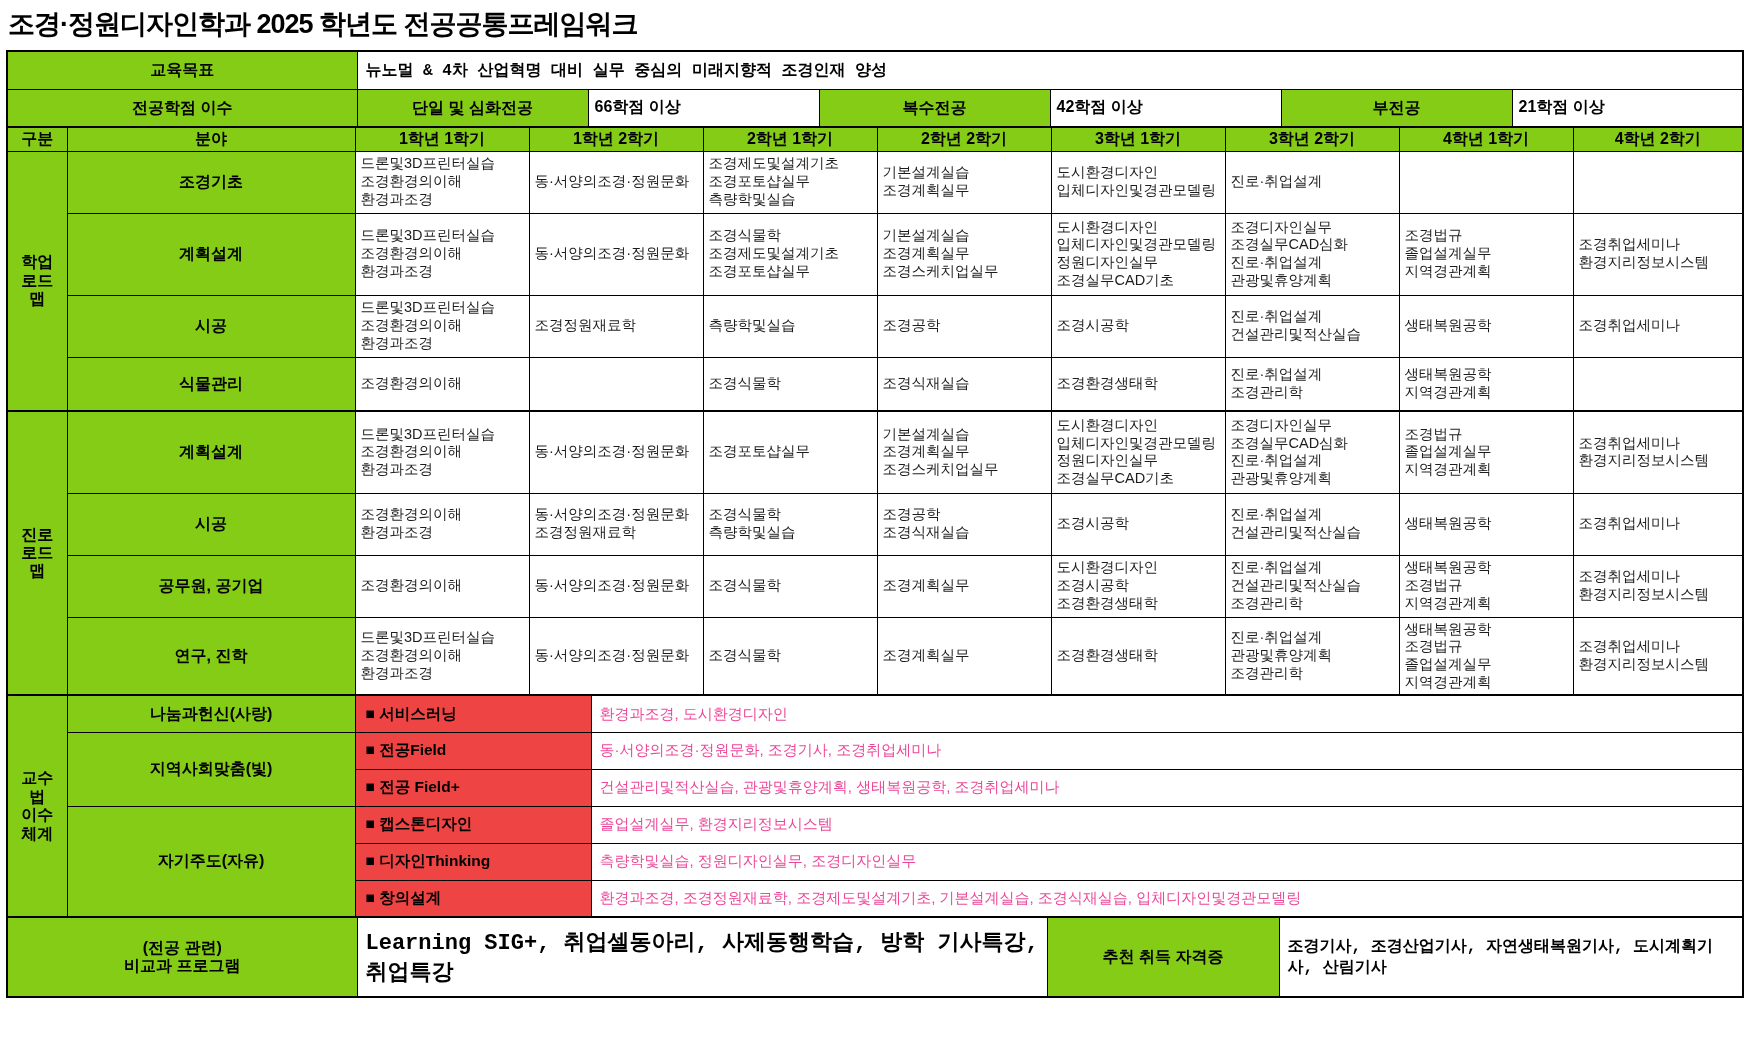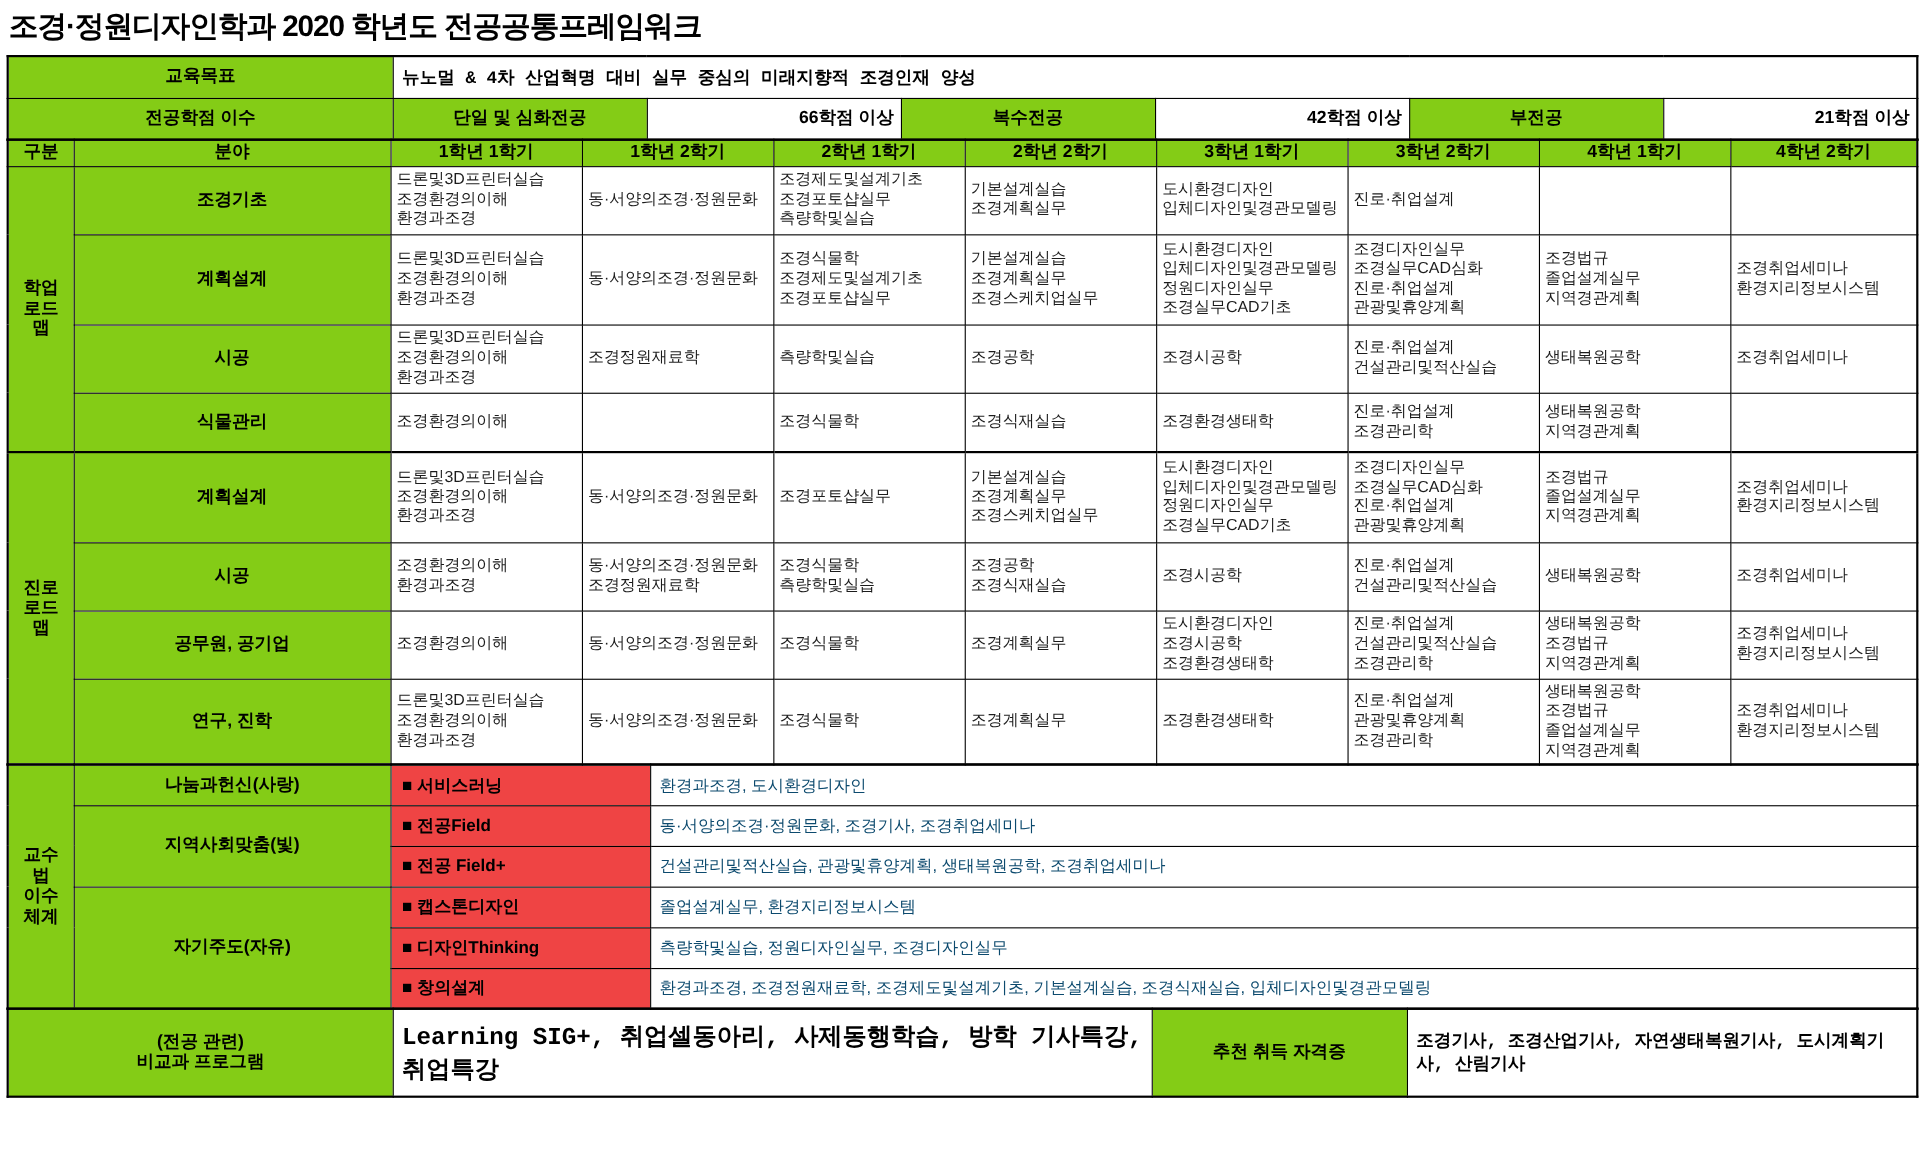--- a/index.html
+++ b/index.html
@@ -34,21 +34,21 @@
     background:#84cc16;
     font-weight:bold;
     text-align:center;
     font-size:16px;
     white-space:pre-line;
     line-height:1.15;
   }
   .whead{
     background:#ffffff;
     font-weight:bold;
-    text-align:right;
+    text-align:left;
     font-size:16px;
   }
   .goal{
     background:#ffffff;
     font-weight:bold;
     text-align:left;
     font-size:16px;
     padding-left:8px;
     font-family:Liberation Mono, monospace;
   }
@@ -58,41 +58,41 @@
     color:#1c1c1c;
     font-weight:normal;
     text-align:left;
     white-space:pre-line;
     line-height:1.22;
     padding:3px 5px;
   }
   .courseline{
     background:#ffffff;
     font-size:15px;
-    color:#0c4a6e;
+    color:#ec4899;
     font-weight:normal;
     text-align:left;
     padding-left:8px;
   }
   .method{
     background:#ef4444;
     font-weight:bold;
     text-align:left;
     font-size:15.5px;
     padding-left:10px;
   }
   .thick-top td, td.thick-top{border-top:2px solid #000;}
   .h38{height:38px}.h32{height:32px}.h30{height:24px}
   .h62{height:62px}.h82{height:82px}.h54{height:54px}.h66{height:66px}
   .h37{height:37px}.h80{height:80px}
 </style>
 </head>
 <body>
 
-<div class="page-title">조경·정원디자인학과 2020 학년도 전공공통프레임워크</div>
+<div class="page-title">조경·정원디자인학과 2025 학년도 전공공통프레임워크</div>
 
 <table>
   <colgroup>
     <col style="width:350px">
       <col style="width:231px">
       <col style="width:231px">
       <col style="width:231px">
       <col style="width:231px">
       <col style="width:231px">
       <col>

